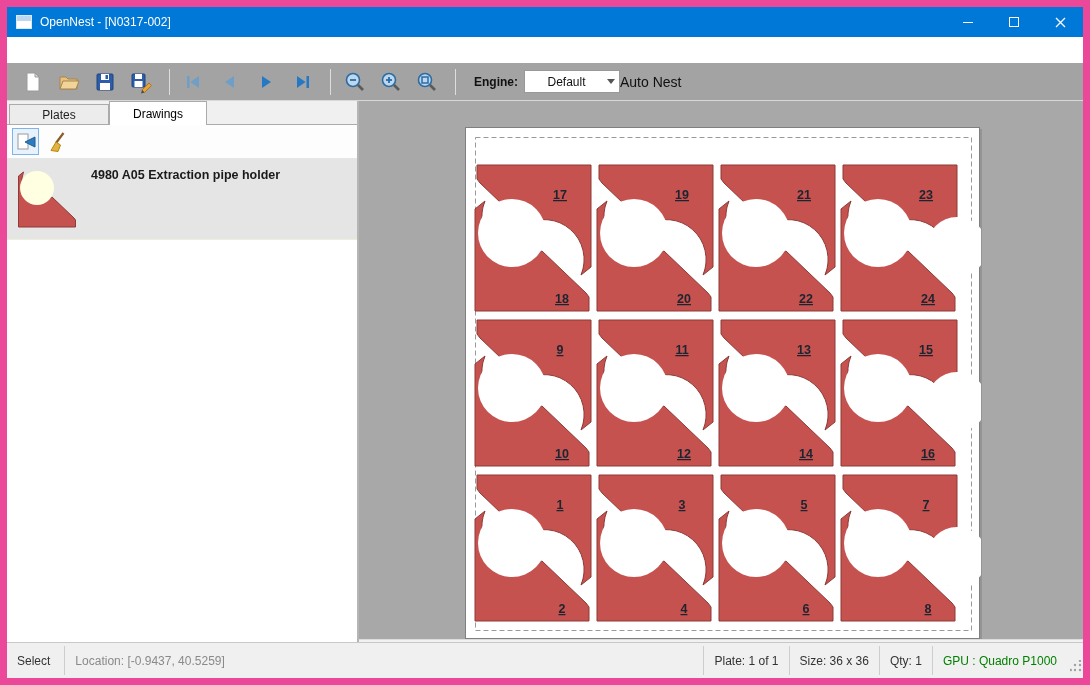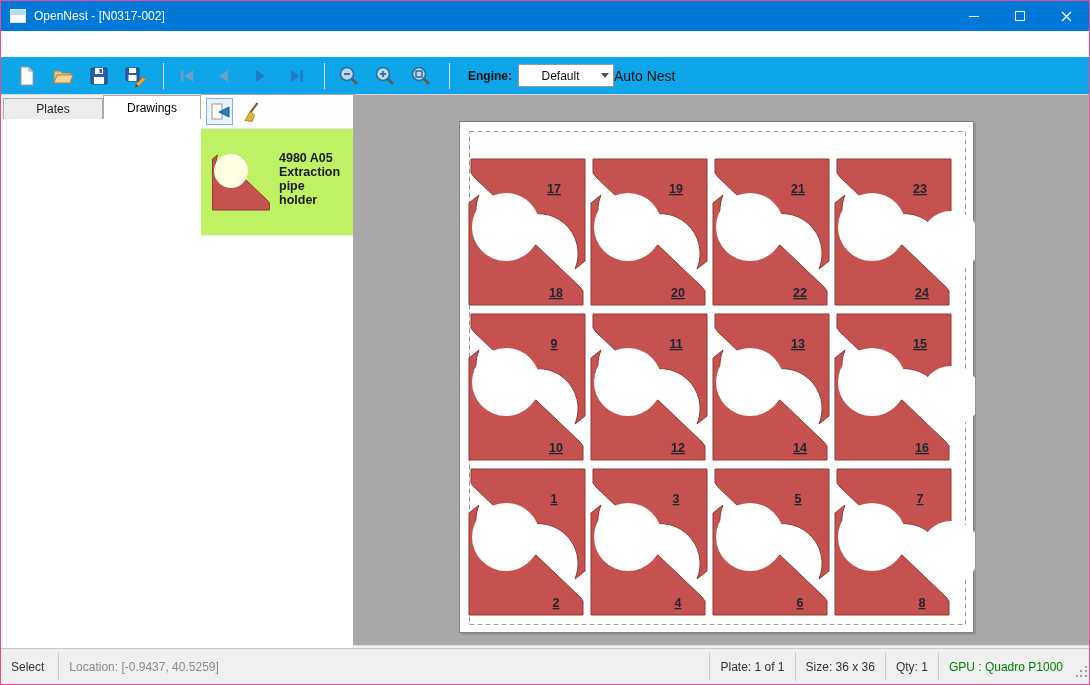--- a/index.html
+++ b/index.html
@@ -1,17 +1,17 @@
 <!DOCTYPE html>
 <html><head>
 <meta charset="utf-8">
 <style>
   * { margin:0; padding:0; box-sizing:border-box; }
   html,body { width:1090px; height:685px; font-family:"Liberation Sans", sans-serif; overflow:hidden; }
-  .window { position:relative; width:1090px; height:685px; background:#fff; border:1px solid #ec4899; }
+  .window { position:relative; width:1090px; height:685px; background:#fff; border:7px solid #ec4899; }
 
   
   .titlebar { position:absolute; top:0; left:0; right:0; height:30px; background:#0078d7; display:flex; align-items:center; color:#fff; }
   .app-icon { width:16px; height:14px; margin:0 8px 0 9px; border:1px solid #dce9f5; background:linear-gradient(#bcd7ee 0 5px, #fff 5px); }
   .titlebar-title { font-size:12px; color:#fff; }
   .titlebar-controls { margin-left:auto; display:flex; height:30px; }
   .tb-btn { width:46px; height:30px; display:flex; align-items:center; justify-content:center; }
   .min-glyph { width:10px; height:1px; background:#fff; }
   .max-glyph { width:10px; height:10px; border:1px solid #fff; }
 
@@ -20,42 +20,42 @@
   .mdi-icon { width:14px; height:12px; margin:0 8px 0 6px; border:1px solid #6a6a6a; background:linear-gradient(#3a6ea5 0 4px, #fff 4px); }
   .menu-item { font-size:12px; color:#111; padding:0 9px; height:26px; line-height:26px; cursor:default; }
   .mdi-controls { margin-left:auto; display:flex; align-items:center; height:26px; padding-right:4px; }
   .mdi-btn { width:22px; height:20px; display:flex; align-items:center; justify-content:center; }
   .mdi-min { width:8px; height:1px; background:#333; align-self:flex-end; margin-bottom:5px; }
   .restore-glyph { position:relative; width:10px; height:9px; }
   .restore-glyph::before { content:""; position:absolute; top:0; right:0; width:7px; height:6px; border:1px solid #333; }
   .restore-glyph::after  { content:""; position:absolute; bottom:0; left:0; width:7px; height:6px; border:1px solid #333; background:#f9f9f9; }
 
   
-  .toolbar { position:absolute; top:56px; left:0; right:0; height:38px; background:#0ea5e9; border-bottom:1px solid #d8d8d8; display:flex; align-items:center; padding-left:10px; }
+  .toolbar { position:absolute; top:56px; left:0; right:0; height:38px; background:#a3a3a3; border-bottom:1px solid #d8d8d8; display:flex; align-items:center; padding-left:10px; }
   .tool-btn { width:32px; height:30px; display:flex; align-items:center; justify-content:center; margin-right:4px; border:1px solid transparent; }
   .tool-sep { width:1px; height:26px; background:#dddddd; margin:0 8px; }
   .engine-label { font-size:12px; font-weight:bold; margin:0 6px 0 10px; color:#111; }
   .engine-combo { width:96px; height:23px; border:1px solid #999; background:#fff; display:flex; align-items:center; font-size:12px;text-align:center; }
   .engine-combo .val { flex:1; padding-left:6px; color:#111; }
   .combo-arrow-box { width:17px; height:100%; display:flex; align-items:center; justify-content:center; }
   .combo-arrow { width:0; height:0; border-left:4px solid transparent; border-right:4px solid transparent; border-top:5px solid #555; }
   .autonest-label { font-size:14px; margin-left:0; color:#111; }
 
   
   .main { position:absolute; top:94px; left:0; right:0; bottom:25px; display:flex; }
-  .sidebar { width:352px; display:flex; background:#fff; border-right:2px solid #b5b5b5; }
+  .sidebar { width:352px; display:flex; flex-direction:column; background:#fff; border-right:2px solid #b5b5b5; }
   .tabstrip { height:24px; background:#f0f0f0; display:flex; align-items:flex-end; padding-left:2px; }
   .tab { font-size:12px; text-align:center; border:1px solid #ababab; border-bottom:none; cursor:default; }
   .tab.inactive { width:100px; height:21px; line-height:21px; background:#ececec; color:#222; }
   .tab.active { width:98px; height:24px; line-height:24px; background:#fff; position:relative; z-index:2; color:#000; }
   .panel-body { flex:1; background:#fff; border-top:1px solid #ababab; margin-top:-1px; display:flex; flex-direction:column; }
   .panel-toolbar { height:34px; border-bottom:1px solid #e6e6e6; display:flex; align-items:center; padding-left:5px; background:#fdfdfd; }
   .panel-btn { width:27px; height:27px; display:flex; align-items:center; justify-content:center; margin-right:5px; border:1px solid transparent; }
   .panel-btn.highlight { border-color:#7eb4ea; background:#e8f2fc; }
-  .drawing-item { display:flex; padding:22px 10px; background:#bef264; border-bottom:1px solid #eeeeda; cursor:default; }
+  .drawing-item { display:flex; padding:9px 10px; background:#e5e5e5; border-bottom:1px solid #eeeeda; cursor:default; }
   .thumb-wrap { width:66px; display:flex; align-items:flex-start; }
   .item-text { padding-left:8px; }
   .item-title { font-size:12.5px; font-weight:bold; color:#1a1a1a; margin-bottom:3px; }
   .item-line { font-size:11.5px; color:#808080; line-height:16px; }
 
   .canvas { flex:1; position:relative; background:#a8a8a8; overflow:hidden; }
   .plate { position:absolute; left:106px; top:26px; width:515px; height:512px; background:#fff; border:1px solid #7f7f7f; box-shadow:2px 2px 0 #949494; }
   .canvas-hscroll { position:absolute; left:0; right:0; bottom:0; height:14px; background:#f1f1f1; border-top:1px solid #dcdcdc; }
 
   

